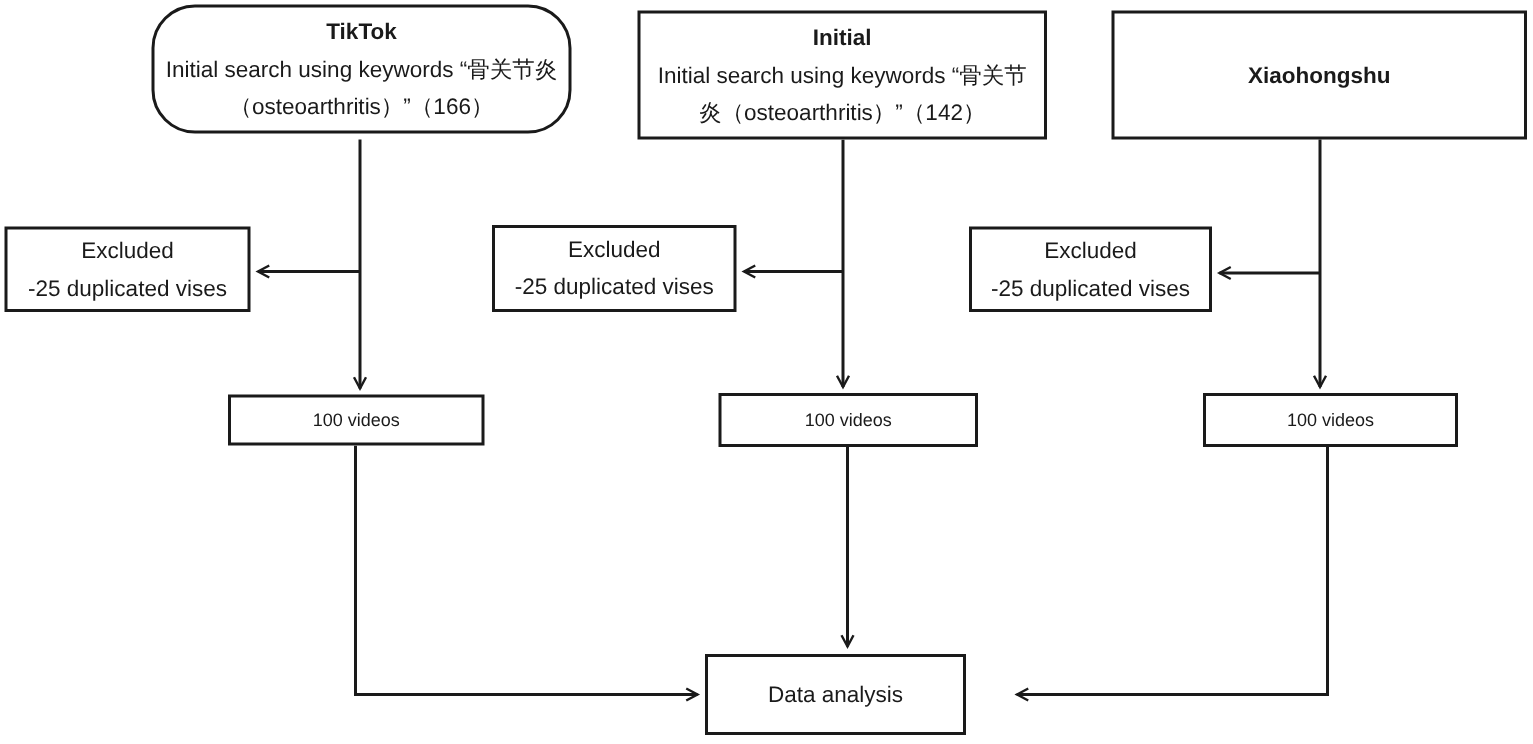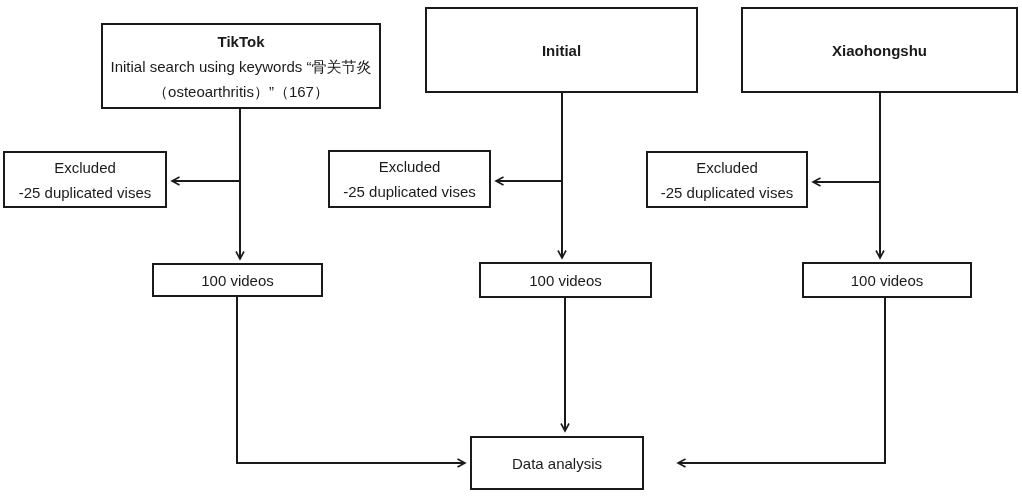--- a/index.html
+++ b/index.html
@@ -35,21 +35,21 @@
   .box-search .title {
     font-weight: 700;
     font-size: 15px;
   }
   .box-excluded {
     font-size: 15px;
     line-height: 25px;
     padding: 0 4px;
   }
   .box-videos {
-    font-size: 15px;
+    font-size: 12px;
   }
   .box-final {
     font-size: 15px;
   }
   .connectors {
     position: absolute;
     left: 0;
     top: 0;
     width: 1022px;
     height: 496px;
@@ -75,27 +75,28 @@
     <line x1="562" y1="181" x2="496" y2="181" stroke="#1a1a1a" stroke-width="2" marker-end="url(#arrow)"></line>
 
     <line x1="880" y1="92" x2="880" y2="258" stroke="#1a1a1a" stroke-width="2" marker-end="url(#arrow)"></line>
     <line x1="880" y1="182" x2="813" y2="182" stroke="#1a1a1a" stroke-width="2" marker-end="url(#arrow)"></line>
 
     <polyline points="237,297 237,463 465,463" fill="none" stroke="#1a1a1a" stroke-width="2" marker-end="url(#arrow)"></polyline>
     <line x1="565" y1="298" x2="565" y2="431" stroke="#1a1a1a" stroke-width="2" marker-end="url(#arrow)"></line>
     <polyline points="885,298 885,463 678,463" fill="none" stroke="#1a1a1a" stroke-width="2" marker-end="url(#arrow)"></polyline>
   </svg>
 
-  <div class="box box-search" style="left:101px; top:23px; width:280px; height:86px;">
+  <div class="box box-search" style="left:101px; top:3px; width:280px; height:86px;border-radius:29px;">
     <div class="title">TikTok</div>
-    <div>Initial search using keywords “骨关节炎（osteoarthritis）”（167）</div>
+    <div>Initial search using keywords “骨关节炎（osteoarthritis）”（166）</div>
   </div>
 
   <div class="box box-search" style="left:425px; top:7px; width:273px; height:86px;">
     <div class="title">Initial</div>
+    <div>Initial search using keywords “骨关节炎（osteoarthritis）”（142）</div>
   </div>
 
   <div class="box box-search" style="left:741px; top:7px; width:277px; height:86px;gap:47px;">
     <div class="title">Xiaohongshu</div>
   </div>
 
   <div class="box box-excluded" style="left:3px; top:151px; width:164px; height:57px;">
     <div>Excluded</div>
     <div>-25 duplicated vises</div>
   </div>

